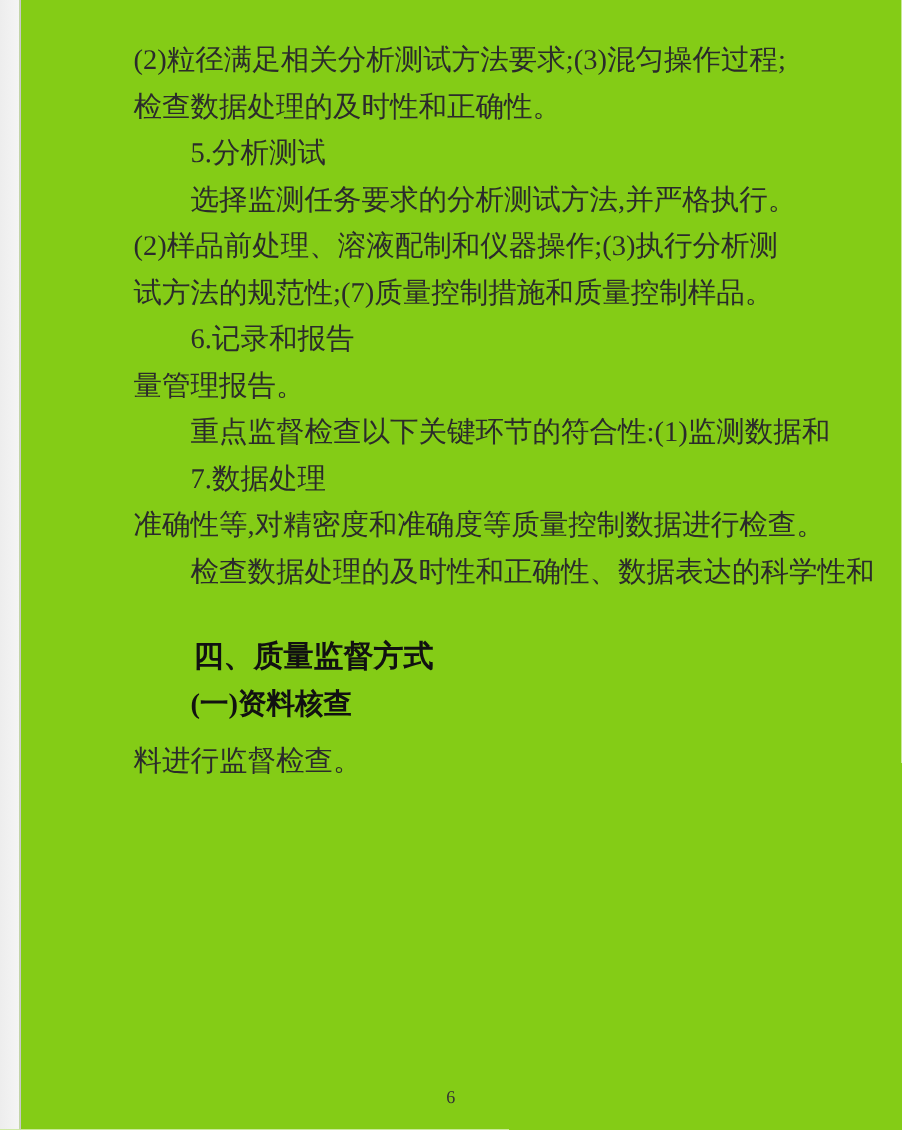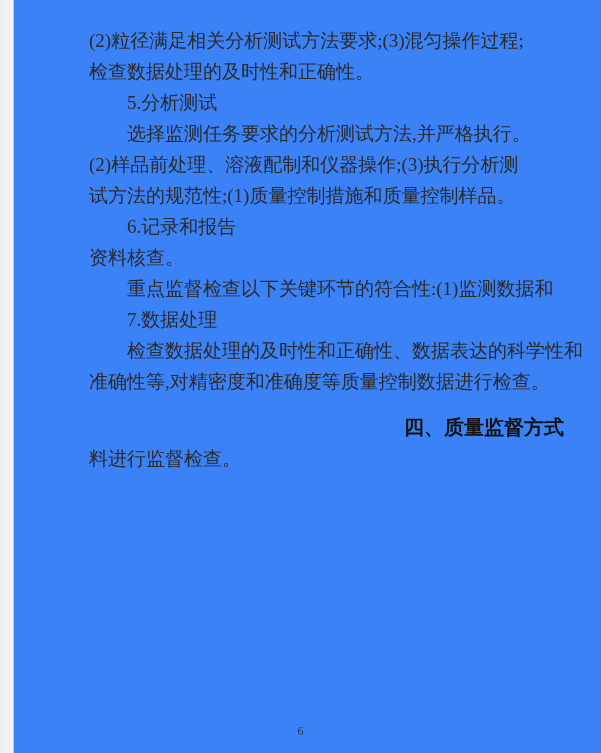--- a/index.html
+++ b/index.html
@@ -4,21 +4,21 @@
 <style>
   html, body {
     margin: 0;
     padding: 0;
     background: #ffffff;
   }
   .page {
     position: relative;
     width: 601px;
     height: 753px;
-    background: #3b82f6;
+    background: #84cc16;
     overflow: hidden;
     font-family: "Liberation Serif", "DejaVu Serif", serif;
   }
   .page-edge {
     position: absolute;
     left: 0;
     top: 0;
     width: 13px;
     height: 753px;
     background: linear-gradient(to right, #ededed, #f5f5f5);
@@ -41,22 +41,21 @@
     text-indent: 2em;
   }
   .line.continuation.first {
     text-indent: 0;
   }
   .line.heading1 {
     font-family: "Liberation Sans", "DejaVu Sans", sans-serif;
     font-weight: bold;
     font-size: 20px;
     color: #111111;
-    margin-top: 15px;
-    text-align: right;
+    margin-top: 26px;
   }
   .line.heading2 {
     font-weight: bold;
     font-size: 19px;
     color: #111111;
     margin-bottom: 7px;
   }
   .page-number {
     position: absolute;
     left: 0;
@@ -72,24 +71,25 @@
 <body>
 
 <div class="page">
   <div class="page-edge"></div>
   <div class="content">
       <div class="line continuation first">(2)粒径满足相关分析测试方法要求;(3)混匀操作过程;</div>
       <div class="line continuation">检查数据处理的及时性和正确性。</div>
       <div class="line body first">5.分析测试</div>
       <div class="line body first">选择监测任务要求的分析测试方法,并严格执行。</div>
       <div class="line body">(2)样品前处理、溶液配制和仪器操作;(3)执行分析测</div>
-      <div class="line body">试方法的规范性;(1)质量控制措施和质量控制样品。</div>
+      <div class="line body">试方法的规范性;(7)质量控制措施和质量控制样品。</div>
       <div class="line body first">6.记录和报告</div>
-      <div class="line body">资料核查。</div>
+      <div class="line body">量管理报告。</div>
       <div class="line body first">重点监督检查以下关键环节的符合性:(1)监测数据和</div>
       <div class="line body first">7.数据处理</div>
+      <div class="line body">准确性等,对精密度和准确度等质量控制数据进行检查。</div>
       <div class="line body first">检查数据处理的及时性和正确性、数据表达的科学性和</div>
-      <div class="line body">准确性等,对精密度和准确度等质量控制数据进行检查。</div>
       <div class="line heading1 first">四、质量监督方式</div>
+      <div class="line heading2 first">(一)资料核查</div>
       <div class="line body">料进行监督检查。</div>
     </div>
   <div class="page-number">6</div>
 </div>
 
 </body></html>

